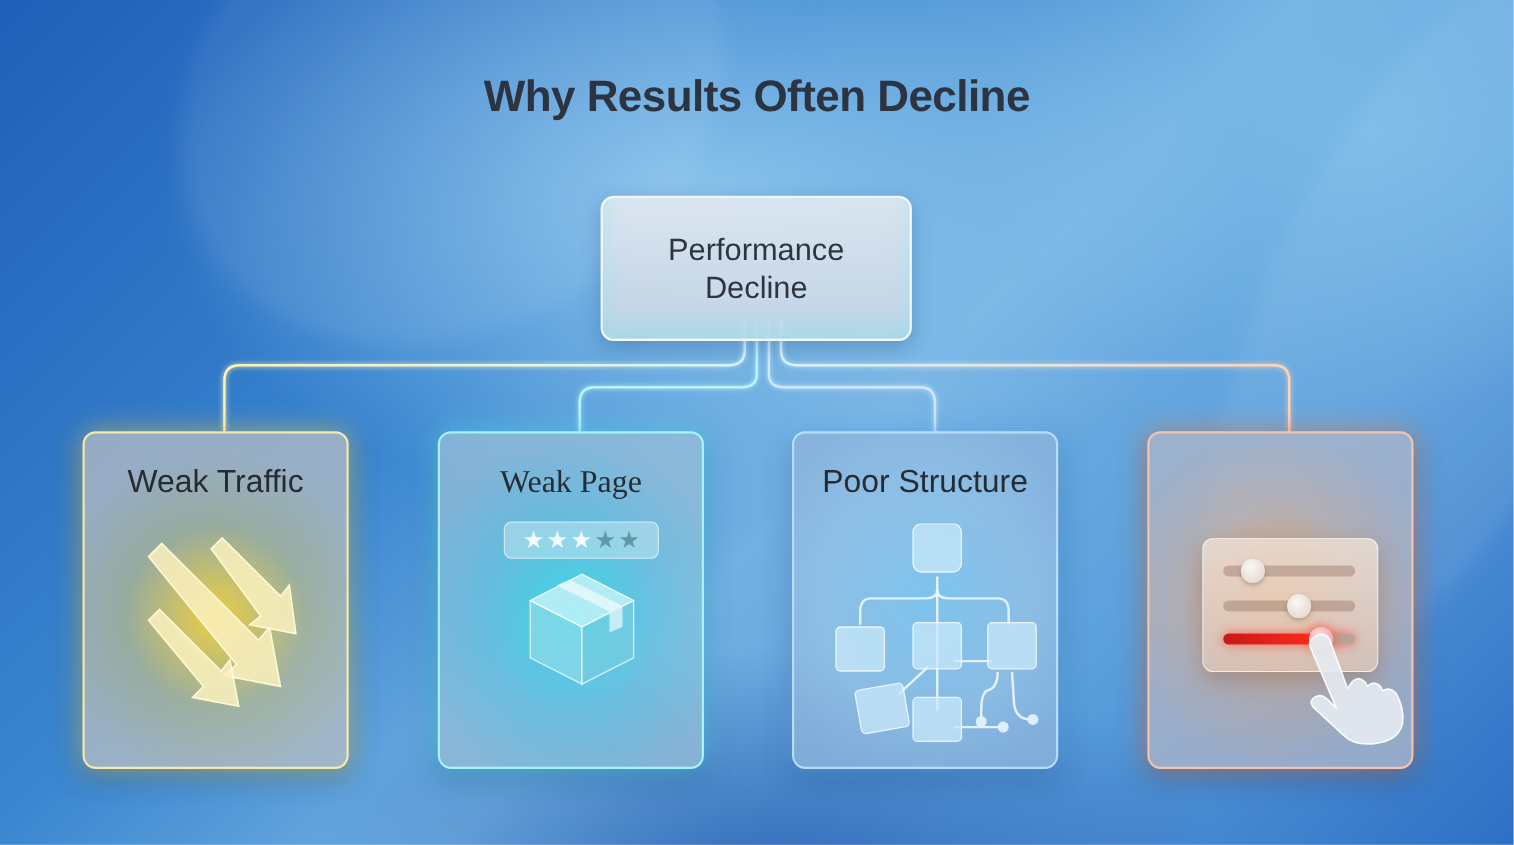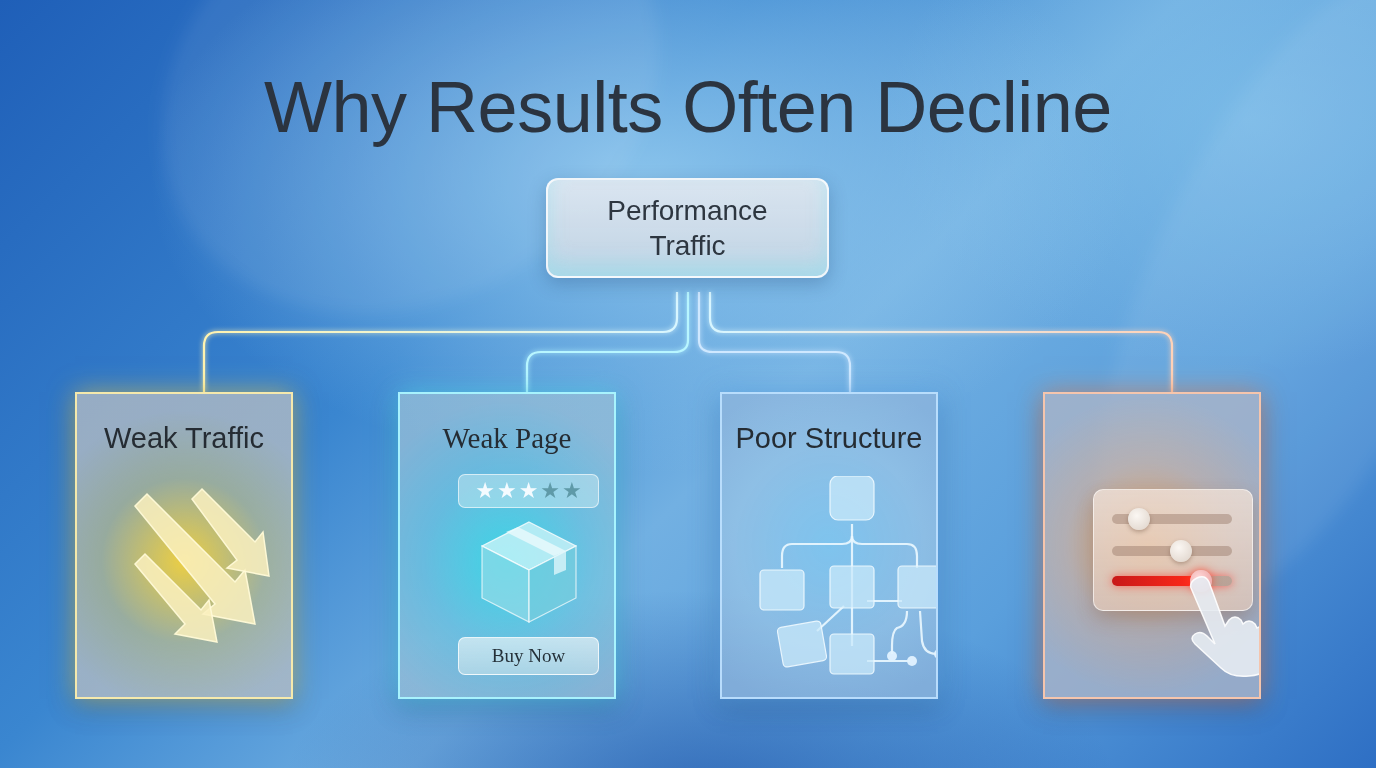--- a/index.html
+++ b/index.html
@@ -12,35 +12,35 @@
       radial-gradient(ellipse 600px 300px at 700px 800px, rgba(20,70,160,0.6), rgba(20,70,160,0) 70%),
       linear-gradient(135deg, #1f5fb8 0%, #3a86d0 35%, #72b0e2 55%, #5a9fdc 75%, #2e6fc4 100%);
   }
   .swoosh {
     position:absolute; border-radius:50%;
     background: rgba(255,255,255,0.07);
     filter: blur(8px);
   }
   .title {
     position:absolute; left:0; right:0; top:66px; text-align:center;
-    font-size:72px; font-weight:normal; color:#2b3440; letter-spacing:-0.5px;
+    font-size:40px; font-weight:bold; color:#2b3440; letter-spacing:-0.5px;
   }
   .root {
-    position:absolute; left:546px; top:178px; width:283px; height:100px;
+    position:absolute; left:546px; top:178px; width:283px; height:132px;
     box-sizing:border-box; border-radius:12px;
     background: linear-gradient(180deg, rgba(225,232,240,0.92), rgba(200,214,228,0.9));
     border:2px solid rgba(255,255,255,0.75);
     box-shadow: 0 6px 18px rgba(20,50,100,0.25), inset 0 -12px 20px rgba(120,230,240,0.35);
     display:flex; flex-direction:column; align-items:center; justify-content:center;
     font-size:28px; color:#2d3640; line-height:35px;
   }
   svg.connectors { position:absolute; left:0; top:0; }
   .card {
-    position:absolute; top:392px; width:218px; height:307px;
-    box-sizing:border-box; border-radius:0;
+    position:absolute; top:392px; width:242px; height:307px;
+    box-sizing:border-box; border-radius:12px;
     border:2px solid rgba(255,255,255,0.6);
     overflow:hidden;
   }
   .card .card-title {
     position:absolute; left:0; right:0; top:28px; text-align:center;
     font-size:29px; color:#252c33;
   }
   .c-yellow {
     left:75px;
     background: radial-gradient(ellipse 150px 150px at 50% 55%, rgba(245,210,60,0.95), rgba(230,205,120,0.55) 55%, rgba(185,190,195,0.75) 100%);
@@ -135,21 +135,21 @@
   <g fill="none" stroke-width="2.2" filter="url(#glow)">
     <path d="M 677 292 L 677 318 Q 677 332 663 332 L 218 332 Q 204 332 204 346 L 204 392" stroke="url(#gLeft)"></path>
     <path d="M 688 292 L 688 340 Q 688 352 674 352 L 541 352 Q 527 352 527 366 L 527 392" stroke="#b8f6ff"></path>
     <path d="M 699 292 L 699 340 Q 699 352 713 352 L 836 352 Q 850 352 850 366 L 850 392" stroke="#cfe8ff"></path>
     <path d="M 710 292 L 710 318 Q 710 332 724 332 L 1158 332 Q 1172 332 1172 346 L 1172 392" stroke="url(#gRight)"></path>
   </g>
 </svg>
 
 <div class="root">
   <span>Performance</span>
-  <span>Traffic</span>
+  <span>Decline</span>
 </div>
 
 <div class="card c-yellow">
   <div class="card-title">Weak Traffic</div>
   <svg class="icon-box" style="left:40px;top:80px;" width="180" height="170" viewBox="0 0 180 170">
     <g fill="rgba(250,240,190,0.85)" stroke="rgba(255,250,215,0.95)" stroke-width="1.5">
       <polygon points="18,32 30,20 118,108 128,96 138,150 86,140 98,130"></polygon>
       <polygon points="75,25 85,15 138,68 146,58 152,102 110,94 120,86"></polygon>
       <polygon points="18,90 28,80 84,136 92,126 100,168 58,160 68,150"></polygon>
     </g>
@@ -165,21 +165,20 @@
     <span class="star-off">★</span>
     <span class="star-off">★</span>
   </div>
   <svg class="icon-box" style="left:78px;top:124px;" width="102" height="108" viewBox="0 0 102 108">
     <polygon points="51,4 98,28 51,52 4,28" fill="rgba(210,245,250,0.75)" stroke="rgba(255,255,255,0.8)" stroke-width="1.2"></polygon>
     <polygon points="4,28 51,52 51,104 4,80" fill="rgba(150,220,232,0.65)" stroke="rgba(255,255,255,0.7)" stroke-width="1.2"></polygon>
     <polygon points="98,28 51,52 51,104 98,80" fill="rgba(120,205,222,0.7)" stroke="rgba(255,255,255,0.7)" stroke-width="1.2"></polygon>
     <polygon points="28,14 40,9 88,33 76,38" fill="rgba(235,250,252,0.8)"></polygon>
     <polygon points="76,38 88,33 88,52 76,57" fill="rgba(220,245,250,0.8)"></polygon>
   </svg>
-  <div class="buy-btn">Buy Now</div>
 </div>
 
 <div class="card c-blue">
   <div class="card-title">Poor Structure</div>
   <svg class="icon-box" style="left:30px;top:82px;" width="200" height="200" viewBox="0 0 200 200">
     <g fill="none" stroke="rgba(235,248,255,0.9)" stroke-width="2.2">
       <path d="M100 48 L100 120"></path>
       <path d="M100 60 Q100 68 90 68 L40 68 Q30 68 30 80 L30 92"></path>
       <path d="M100 60 Q100 68 110 68 L155 68 Q165 68 165 80 L165 92"></path>
       <path d="M115 125 L150 125"></path>

